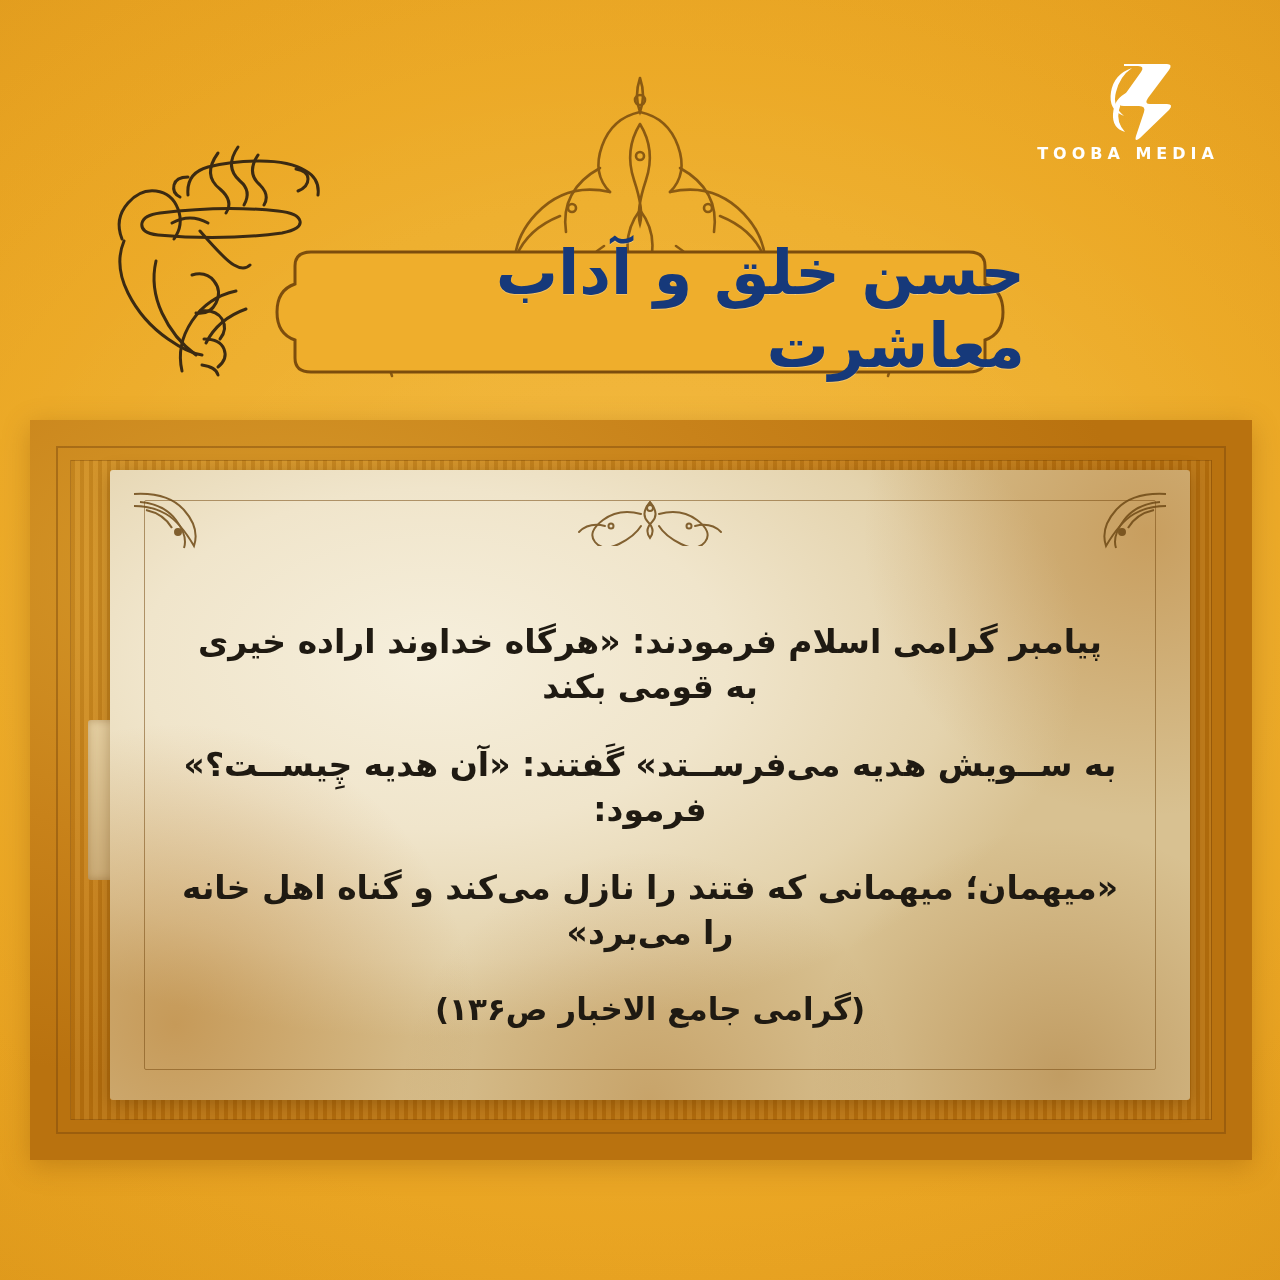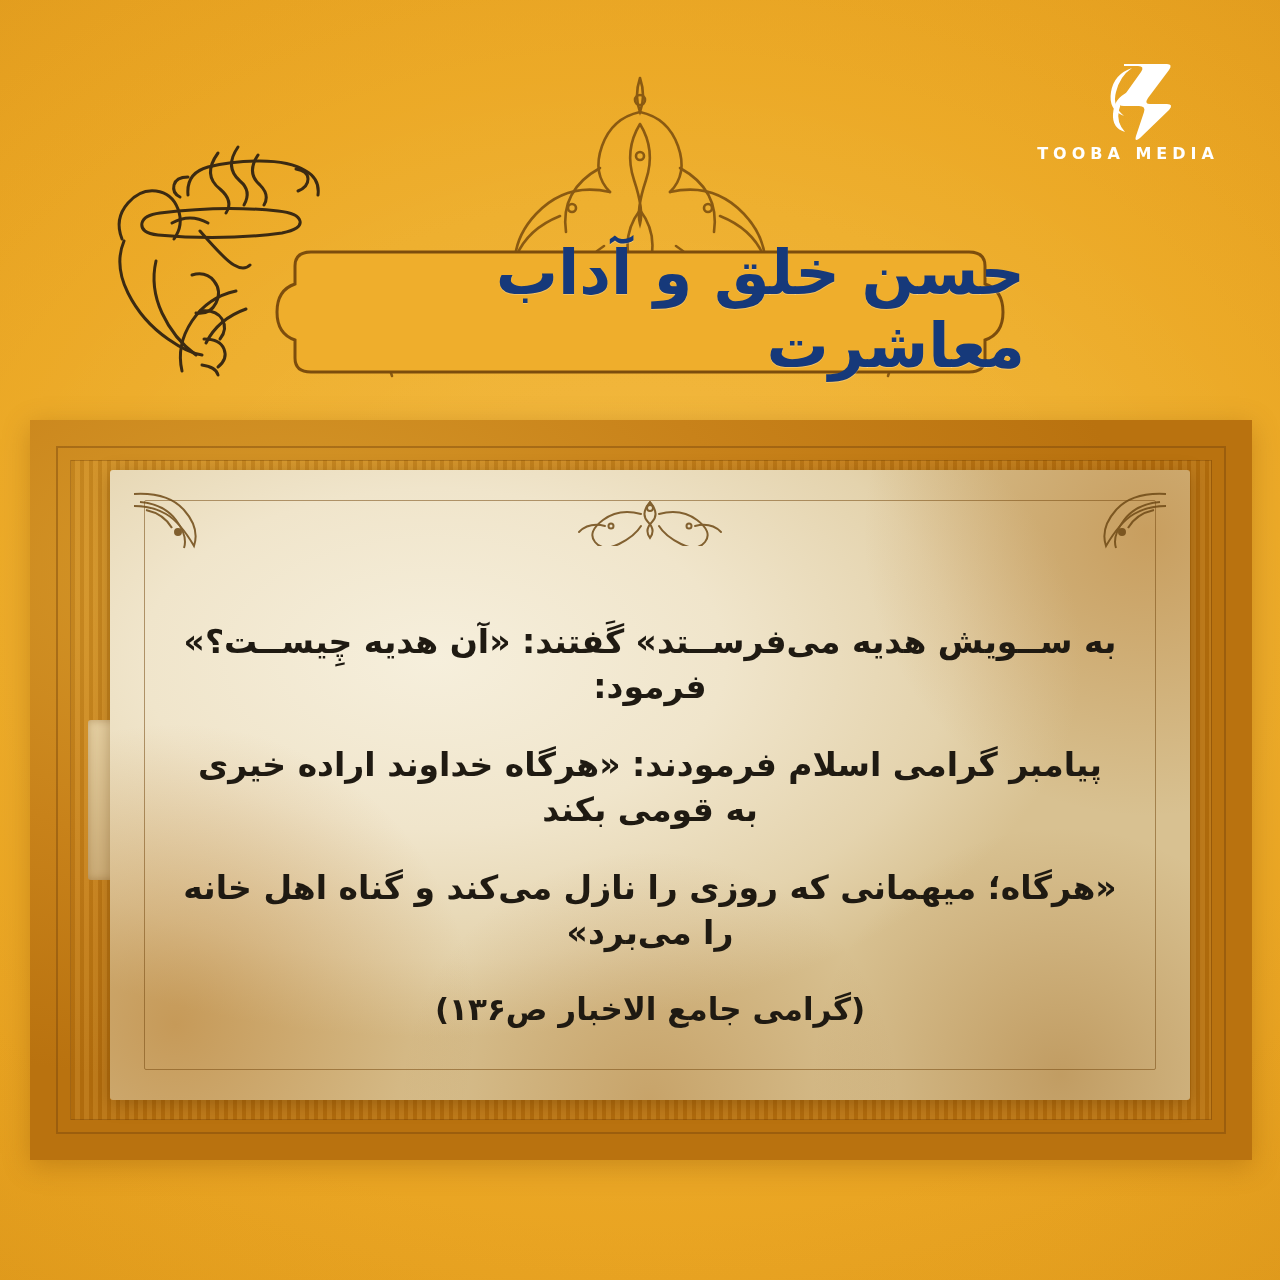--- a/index.html
+++ b/index.html
@@ -321,21 +321,21 @@
           <g stroke="#6f4a16" stroke-width="2" fill="none">
             <path d="M68 6 q-34 -2 -50 16 q-16 18 -10 36 q14 -24 28 -32 q14 -8 32 -8"></path>
             <path d="M62 14 q-24 2 -36 18 q-12 16 -8 28"></path>
             <path d="M56 22 q-18 4 -26 18"></path>
             <circle cx="24" cy="44" r="3" fill="#6f4a16"></circle>
           </g>
         </svg>
       </div>
 
       <div class="quote">
+        <p>پیامبر گرامی اسلام فرمودند: «هرگاه خداوند اراده خیری به قومی بکند</p>
         <p>به ســویش هدیه می‌فرســتد» گَفتند: «آن هدیه چِیســت؟» فرمود:</p>
-        <p>پیامبر گرامی اسلام فرمودند: «هرگاه خداوند اراده خیری به قومی بکند</p>
-        <p>«هرگاه؛ میهمانی که روزی را نازل می‌کند و گناه اهل خانه را می‌برد»</p>
+        <p>«میهمان؛ میهمانی که فتند را نازل می‌کند و گناه اهل خانه را می‌برد»</p>
         <p class="src">(گرامی جامع الاخبار ص۱۳۶)</p>
       </div>
     </div>
   </div>
 
 </div>
 
 </body></html>

